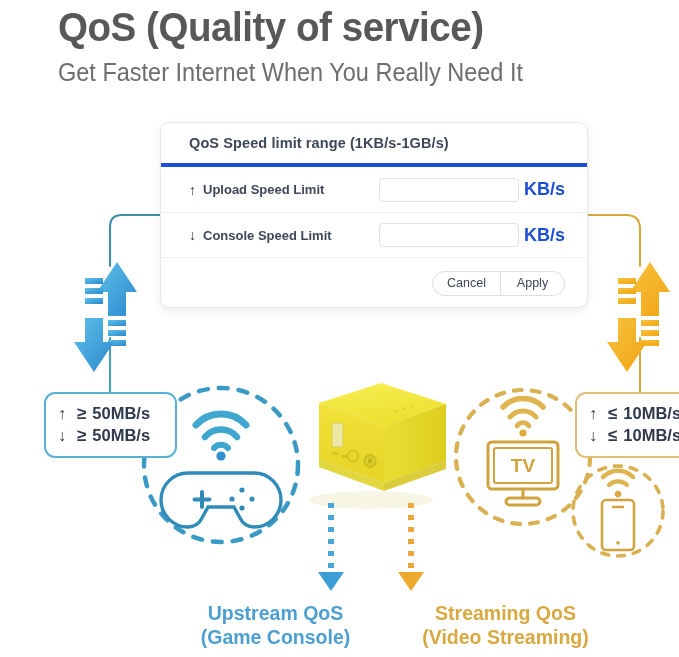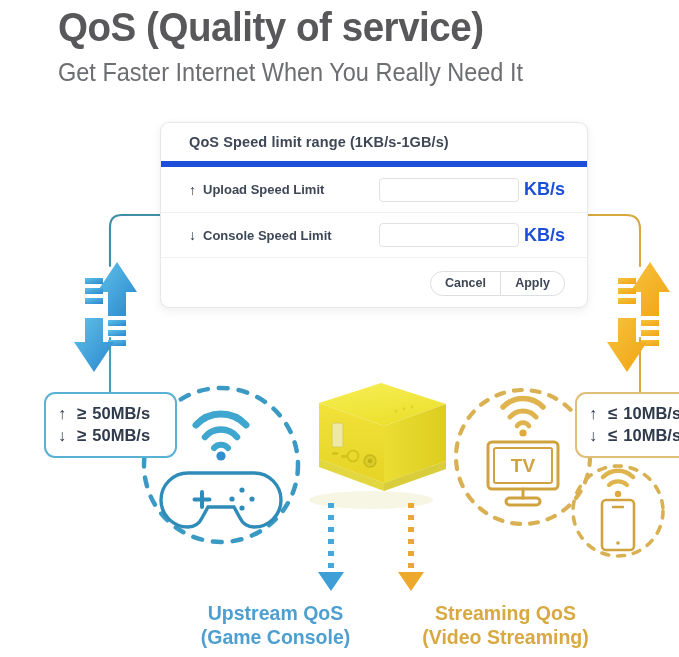--- a/index.html
+++ b/index.html
@@ -29,21 +29,21 @@
 
   
   .dialog{
     position:absolute;left:124px;top:122px;width:428px;height:186px;
     background:#fff;border:1px solid #e6e7e9;border-radius:9px;
     box-shadow:0 3px 9px rgba(80,90,100,.10);
     box-sizing:border-box;z-index:30;
   }
   .dlg-head{
     height:44px;display:flex;align-items:center;
-    padding:0 0 0 28px;border-bottom:6px solid #1d4ed8;
+    padding:0 0 0 28px;border-bottom:4px solid #1d4ed8;
     box-sizing:border-box;
   }
   .dlg-head-text{font-size:14.5px;font-weight:bold;color:#3e4756;letter-spacing:.1px;}
   .dlg-row{
     height:45px;display:flex;align-items:center;
     padding:0 22px 0 28px;box-sizing:border-box;
   }
   .dlg-row + .dlg-row{border-top:1px solid #f0f1f3;}
   .row-label{
     font-size:13px;font-weight:bold;color:#3e4756;
@@ -57,21 +57,21 @@
   }
   .row-unit{width:46px;text-align:right;font-size:18px;font-weight:bold;color:#1d4ed8;}
   .dlg-foot{
     height:51px;display:flex;align-items:center;justify-content:flex-end;
     padding:0 22px 0 0;gap:0;box-sizing:border-box;
     border-top:1px solid #f0f1f3;
   }
   .btn{
     height:25px;min-width:64px;padding:0 14px;
     border:1px solid #dcdee1;background:#fff;color:#3e4756;
-    font-family:inherit;font-size:12.5px;font-weight:bold;
+    font-family:inherit;font-size:12.5px;font-weight:normal;
     display:flex;align-items:center;justify-content:center;
     box-sizing:border-box;cursor:pointer;
   }
   .btn.left{border-radius:13px 0 0 13px;}
   .btn.right{border-radius:0 13px 13px 0;border-left:none;}
 
   
   .badge{
     position:absolute;background:#fff;border-radius:11px;
     box-sizing:border-box;padding:9px 10px 9px 12px;z-index:24;

